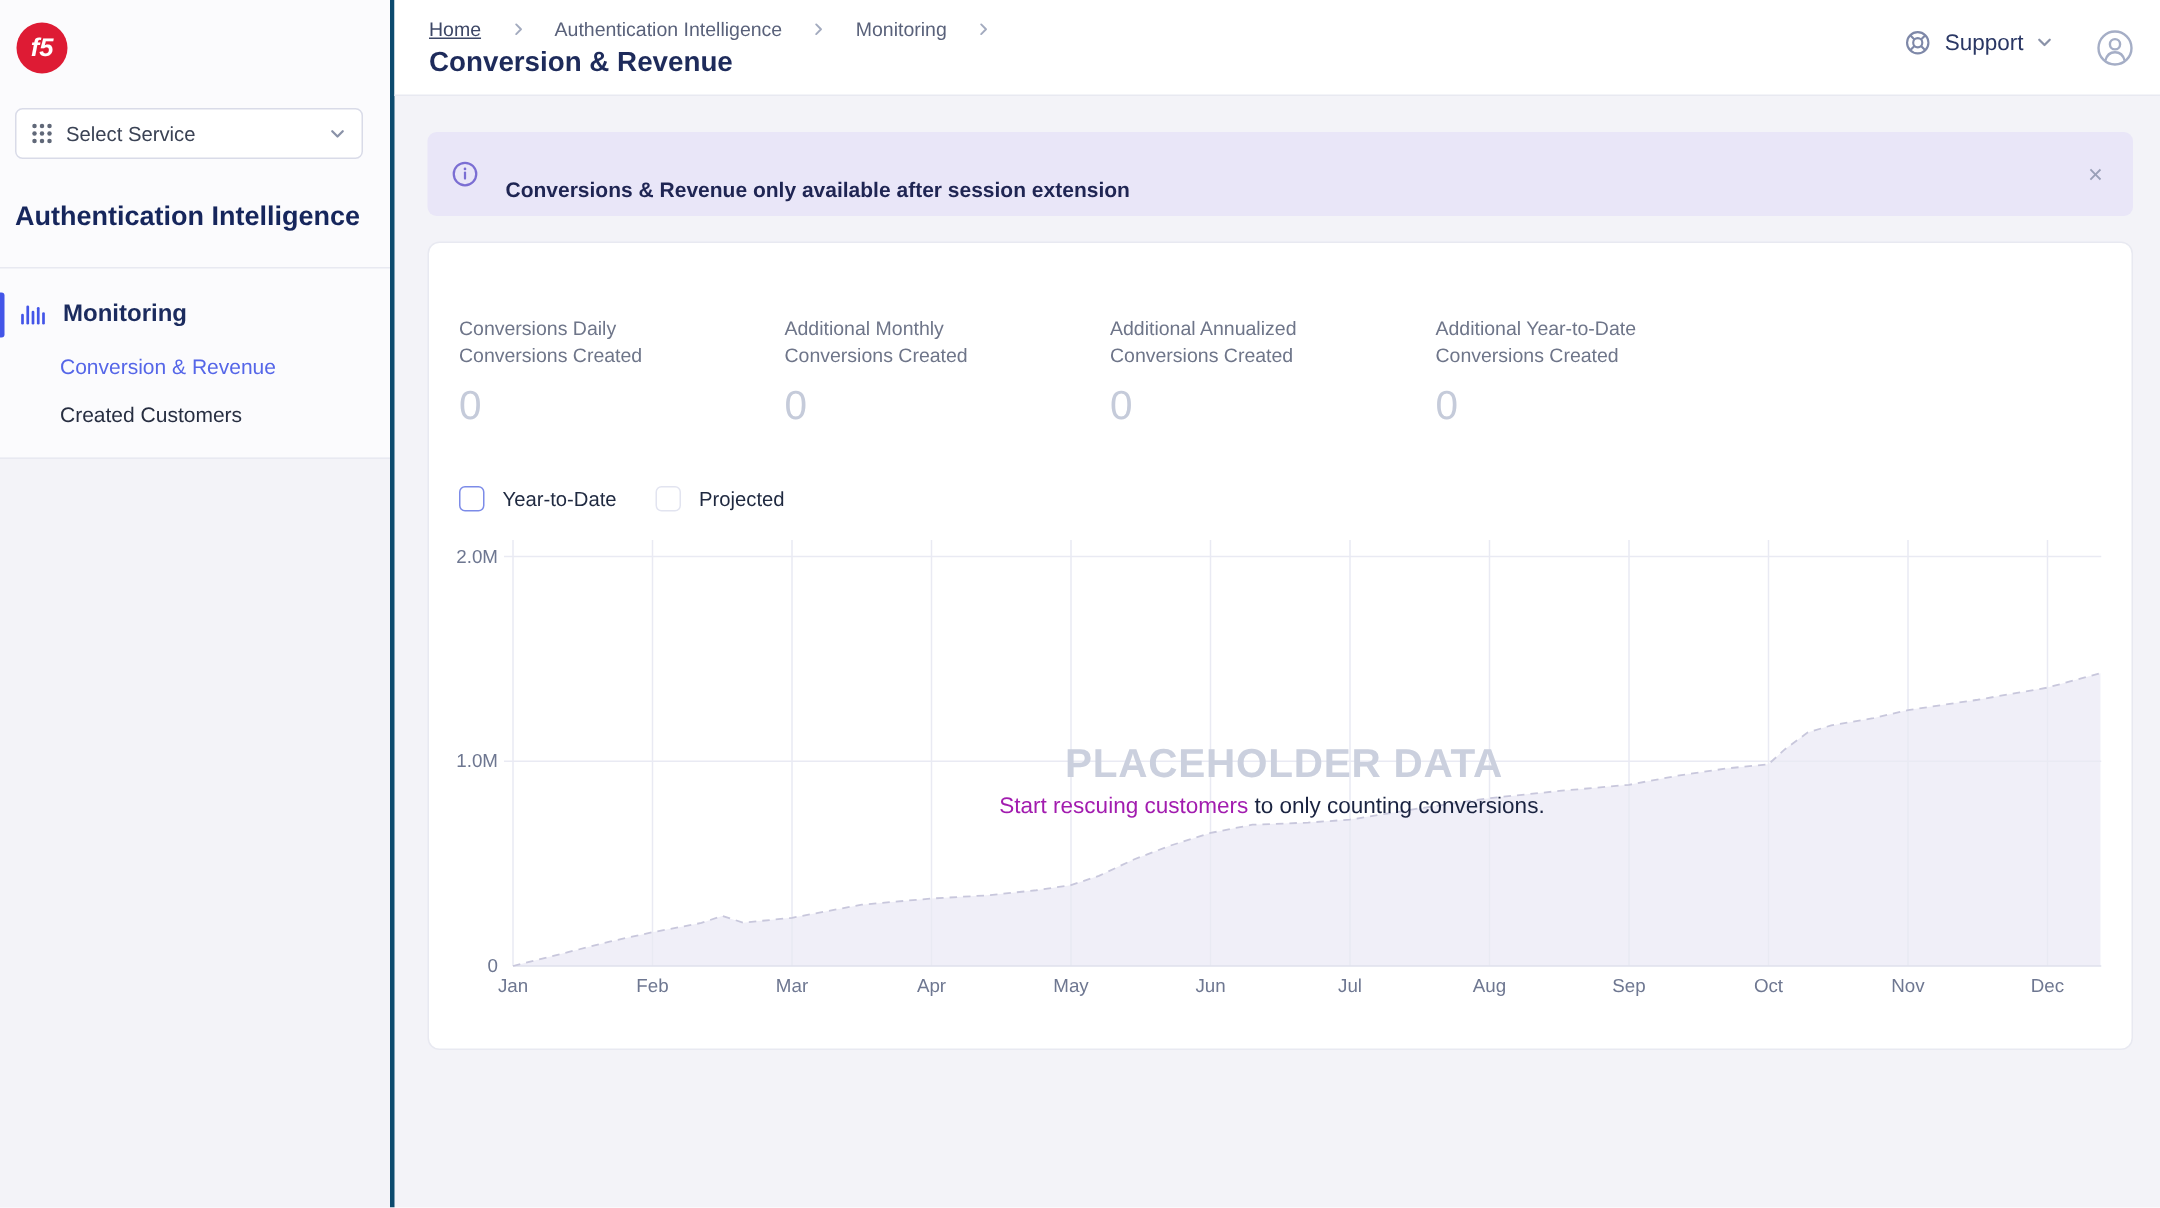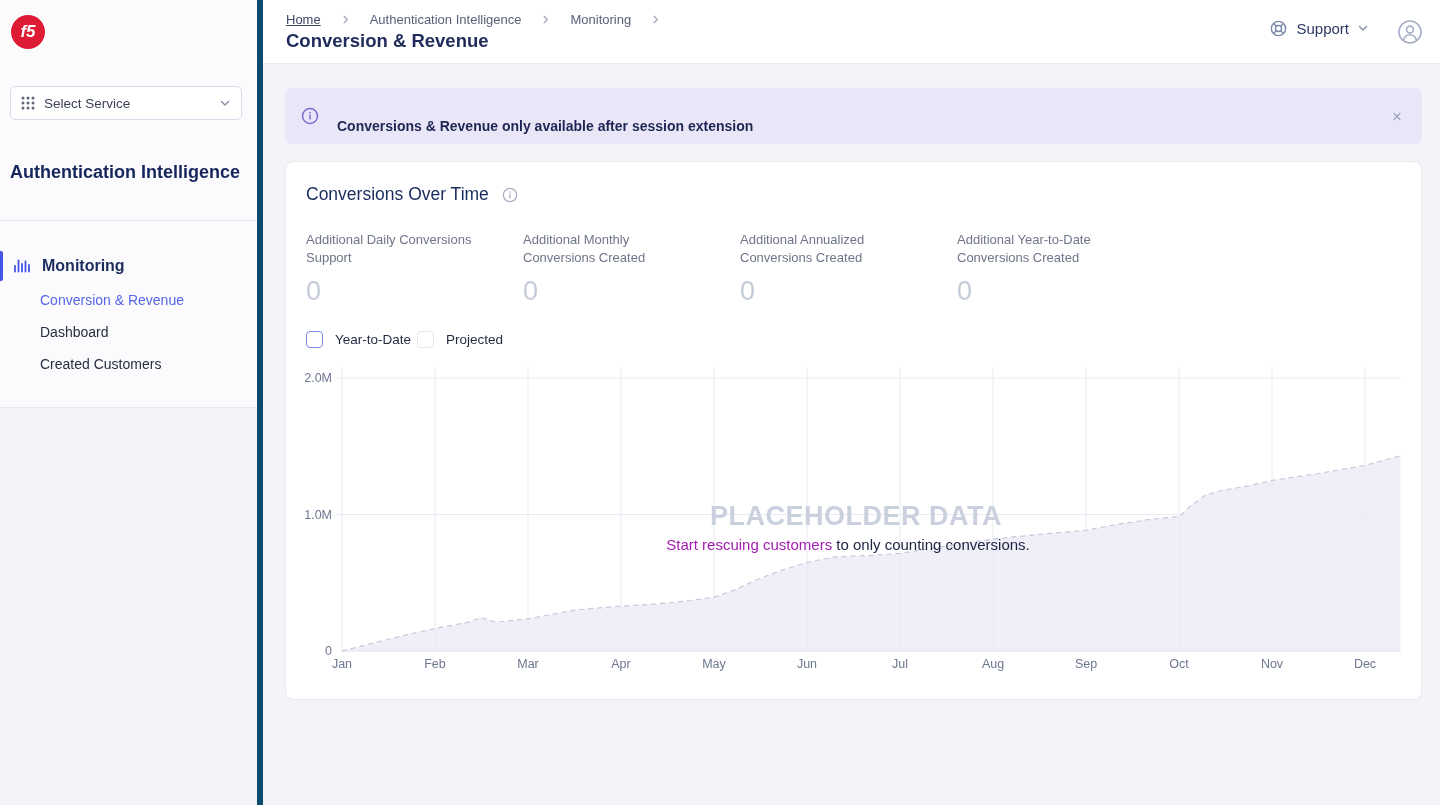--- a/index.html
+++ b/index.html
@@ -7,22 +7,22 @@
   body {
     width:1440px; height:805px; overflow:hidden;
     font-family:"Liberation Sans", sans-serif;
     background:#F3F3F8; color:#1E2B5E;
   }
   .app { display:flex; width:1440px; height:805px; }
 
   
   .sidebar {
     width:263px; min-width:263px; height:805px;
-    background:#FBFBFD; border-right:6px solid #0c4a6e;
-    display:flex; flex-direction:column;gap:14px;
+    background:#FBFBFD; border-right:3px solid #0c4a6e;
+    display:flex; flex-direction:column;
   }
   .logo {
     width:34px; height:34px; border-radius:50%;
     background:#DE1B34; color:#fff;
     display:flex; align-items:center; justify-content:center;
     font-weight:bold; font-style:italic; font-size:17px;
     margin:15px 0 0 11px;
   }
   .select-service {
     margin:23px 10px 0; width:232px; height:30px;
@@ -93,21 +93,21 @@
   }
   .card-head { display:flex; align-items:center; gap:13px; }
   .card-head h3 { margin:0; font-size:17.5px; font-weight:500; color:#1A2B5F; }
   .card-head .i-icon { display:flex; cursor:pointer; }
 
   .stats { display:flex; margin-top:26px; }
   .stat { width:217px; }
   .stat-label { font-size:13px; color:#6E7589; line-height:18px; max-width:172px; }
   .stat-value { margin-top:9px; font-size:27px; color:#C5CBDA; font-weight:500; }
 
-  .filters { display:flex; align-items:center; gap:6px; margin-top:24px; }
+  .filters { display:flex; align-items:center; gap:26px; margin-top:38px; }
   .filter { display:flex; align-items:center; gap:12px; font-size:13.5px; color:#1F2940; }
   .checkbox {
     appearance:none; -webkit-appearance:none; margin:0;
     width:17px; height:17px; border-radius:4px; background:#fff;
     border:1.5px solid #E2E4F0; cursor:pointer;
   }
   .checkbox.accent { border-color:#7C8BE8; }
 
   
   .chart { position:relative; margin:16px 0 0 -20px; width:1115px; height:310px; }
@@ -168,21 +168,20 @@
             <path d="M3 15.5 V10"></path>
               <path d="M6.5 15.5 V4.5"></path>
               <path d="M10 15.5 V8"></path>
               <path d="M13.5 15.5 V5.5"></path>
               <path d="M17 15.5 V9"></path>
           </svg>
         </span>
         <span>Monitoring</span>
       </div>
       <a class="nav-link active">Conversion &amp; Revenue</a>
-      <a class="nav-link">Dashboard</a>
       <a class="nav-link">Created Customers</a>
     </nav>
     <div class="sidebar-rest"></div>
   </aside>
 
   <div class="main">
     <header class="topbar">
       <div class="topbar-left">
         <nav class="breadcrumb">
           <a class="home">Home</a>
@@ -242,34 +241,24 @@
             <circle cx="9" cy="9" r="7.5" stroke="#7B6ED3" stroke-width="1.5"></circle>
             <path d="M9 8 v4" stroke="#7B6ED3" stroke-width="1.5" stroke-linecap="round"></path>
             <circle cx="9" cy="5.6" r="0.9" fill="#7B6ED3"></circle>
           </svg>
         </span>
         <strong>Conversions &amp; Revenue only available after session extension</strong>
         <button class="close">×</button>
       </div>
 
       <section class="card">
-        <div class="card-head">
-          <h3>Conversions Over Time</h3>
-          <span class="i-icon">
-            <svg width="16" height="16" viewBox="0 0 18 18" fill="none">
-              <circle cx="9" cy="9" r="7.5" stroke="#A9AFC0" stroke-width="1.4"></circle>
-              <path d="M9 8 v4" stroke="#A9AFC0" stroke-width="1.4" stroke-linecap="round"></path>
-              <circle cx="9" cy="5.6" r="0.9" fill="#A9AFC0"></circle>
-            </svg>
-          </span>
-        </div>
 
         <div class="stats">
           <div class="stat">
-            <div class="stat-label">Additional Daily Conversions Support</div>
+            <div class="stat-label">Conversions Daily Conversions Created</div>
             <div class="stat-value">0</div>
           </div>
           <div class="stat">
             <div class="stat-label">Additional Monthly Conversions Created</div>
             <div class="stat-value">0</div>
           </div>
           <div class="stat">
             <div class="stat-label">Additional Annualized Conversions Created</div>
             <div class="stat-value">0</div>
           </div>

